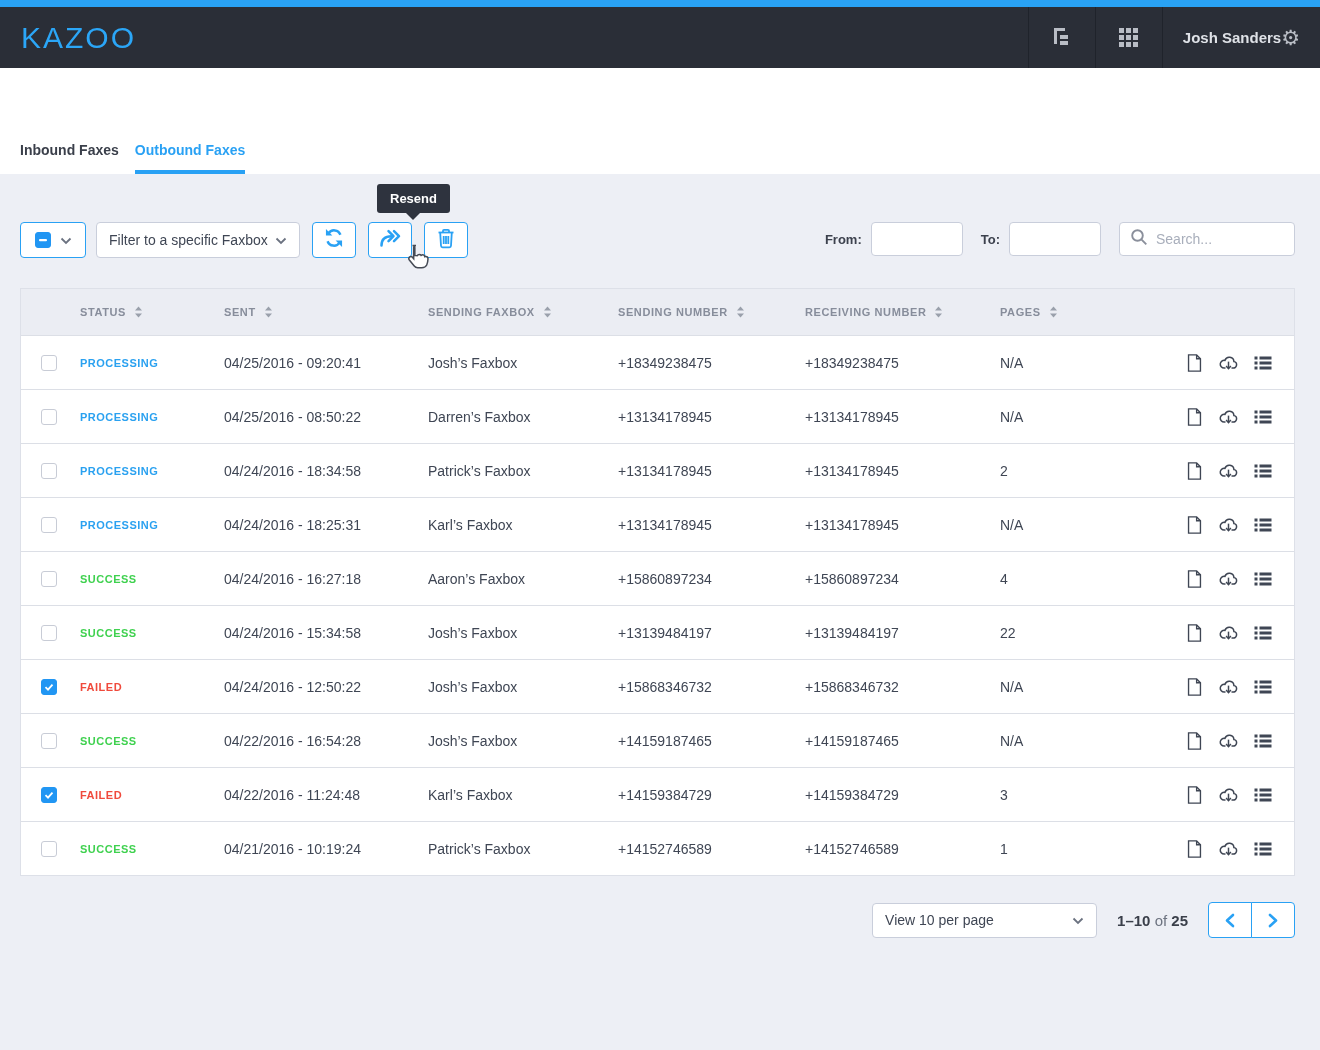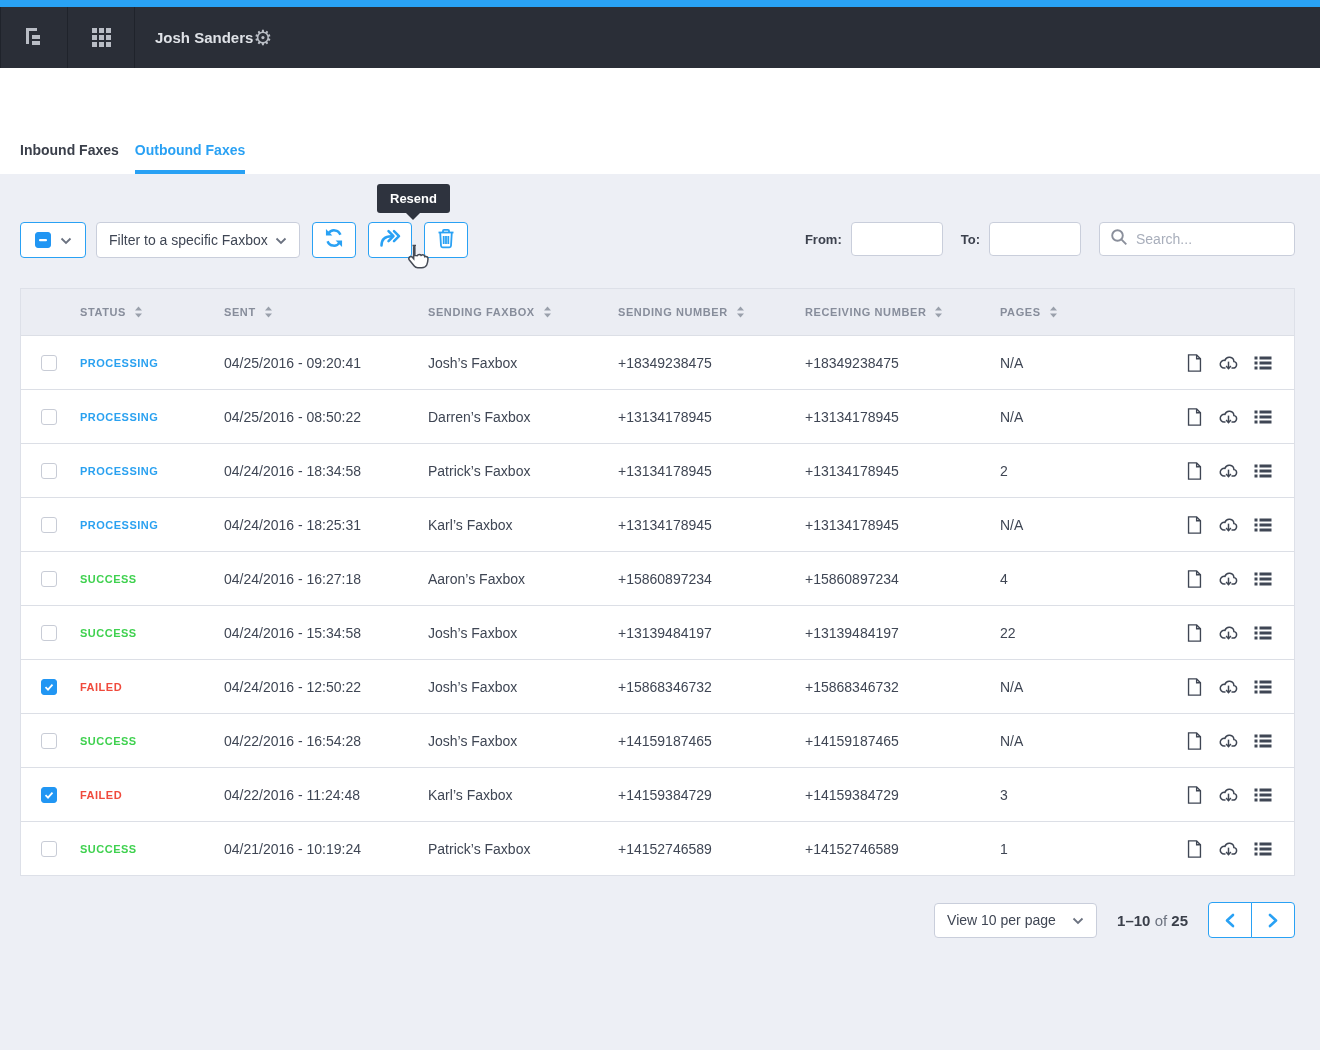--- a/index.html
+++ b/index.html
@@ -36,55 +36,56 @@
   .cb.checked svg.ck, .cb.indeterminate svg.ind { display:block; }
   .dropdown { width:204px; height:36px; background:#fff; border:1px solid #c9cedb; border-radius:4px; display:flex; align-items:center; justify-content:space-between; padding:0 12px; font-size:14px; color:#3f4654; cursor:pointer; margin-left:10px; }
   .icon-btn { width:44px; margin-left:12px; }
   .tooltip { position:absolute; top:10px; left:357px; background:#2e333e; color:#fff; font-size:13px; font-weight:700; padding:7px 13px; border-radius:3px; z-index:4; }
   .tooltip:after { content:""; position:absolute; top:100%; left:50%; margin-left:-7px; border:7px solid transparent; border-top-color:#2e333e; }
   .cursor-hand { position:absolute; left:383px; top:70px; z-index:5; }
 
   .tb-right { display:flex; align-items:center; }
   .fld-label { font-size:13px; font-weight:700; color:#3c414d; margin-right:9px; }
   .date-input { width:92px; height:34px; border:1px solid #c9cedb; border-radius:4px; background:#fff; margin-right:18px; padding:0 8px; font-size:13px; }
-  .search-box { width:196px; height:34px; border:1px solid #c9cedb; border-radius:4px; background:#fff; display:flex; align-items:center; padding:0 10px; gap:8px; }
+  .search-box { width:176px; height:34px; border:1px solid #c9cedb; border-radius:4px; background:#fff; display:flex; align-items:center; padding:0 10px; gap:8px; }
   .search-box input { border:none; outline:none; flex:1; font-size:14px; color:#3f4654; min-width:0; font-family:"Liberation Sans",sans-serif; }
   .search-box input::placeholder { color:#a8aebb; }
 
   
   .panel { margin-top:30px; background:#fff; border:1px solid #dde0e8; }
   .trow { display:grid; grid-template-columns:59px 144px 204px 190px 187px 195px 1fr 110px; align-items:center; }
   .thead { height:46px; background:#ebedf3; color:#878d9b; font-size:11px; font-weight:700; letter-spacing:.6px; }
   .th { display:flex; align-items:center; gap:8px; cursor:pointer; }
   .sort { flex:0 0 auto; }
   .drow { height:54px; border-top:1px solid #dcdfe6; font-size:14px; color:#3f4654; }
   .cell-cb { padding-left:20px; display:flex; align-items:center; }
   .status { font-size:11px; font-weight:700; letter-spacing:.5px; }
   .status-processing { color:#2aa1f0; }
   .status-success { color:#3fd14f; }
   .status-failed { color:#f04a3c; }
   .actions { display:flex; align-items:center; gap:15px; justify-content:flex-end; padding-right:22px; }
   .actions svg { cursor:pointer; display:block; }
 
   
   .pager-row { margin-top:26px; display:flex; align-items:center; justify-content:flex-end; gap:20px; padding-bottom:40px; }
-  .perpage { width:163px; height:35px; margin-left:0; }
+  .perpage { width:225px; height:35px; margin-left:0; }
   .range { font-size:15px; color:#6d7380; }
   .range b { color:#3a3f4a; }
   .pagination { display:flex; }
   .page-btn { width:44px; height:36px; background:#fff; border:1px solid #29a1f4; display:flex; align-items:center; justify-content:center; cursor:pointer; }
   .page-btn.prev { border-radius:4px 0 0 4px; }
   .page-btn.next { border-radius:0 4px 4px 0; margin-left:-1px; }
 </style>
 </head>
 <body>
 
 <div class="top-strip"></div>
 
 <div class="navbar">
+  <div class="logo">KAZOO</div>
   <div class="nav-cell">
     <span>
       <svg width="20" height="20" viewBox="0 0 20 20" fill="#b9bdc5">
         <rect x="2" y="2" width="11" height="3"></rect>
           <rect x="2" y="2" width="3" height="16"></rect>
         <rect x="8" y="9" width="8" height="4"></rect>
           <rect x="8" y="15" width="8" height="4"></rect>
       </svg>
     </span>
   </div>

